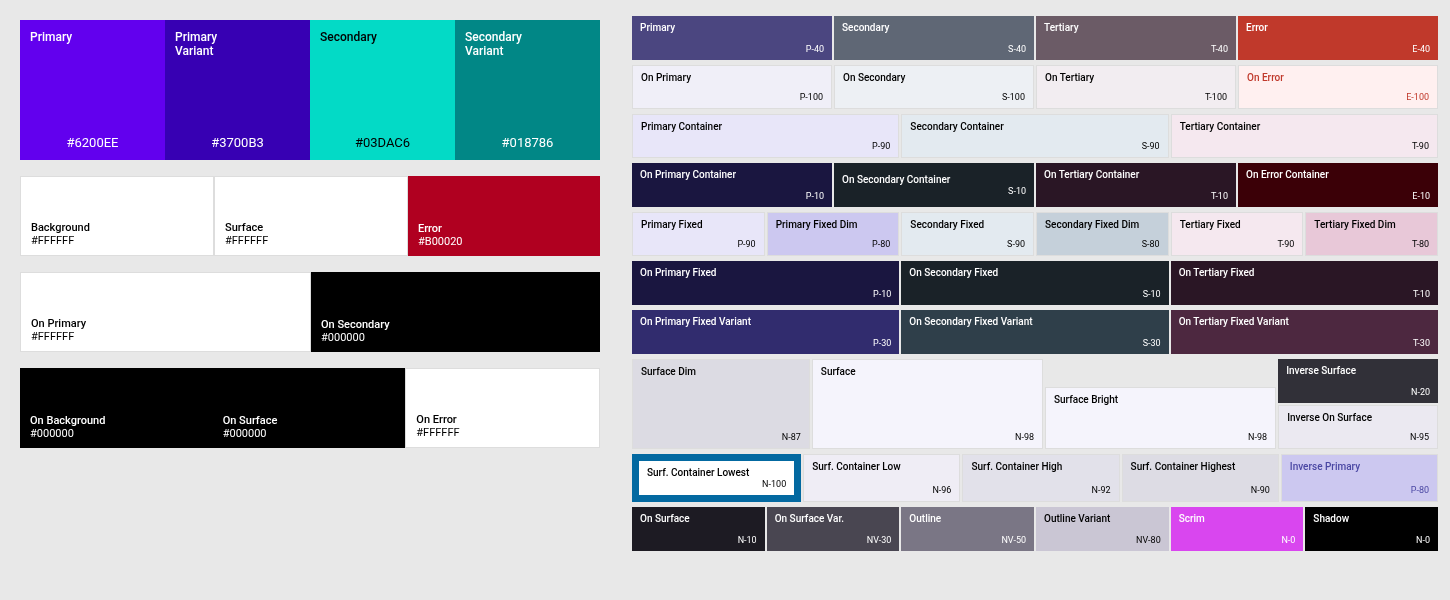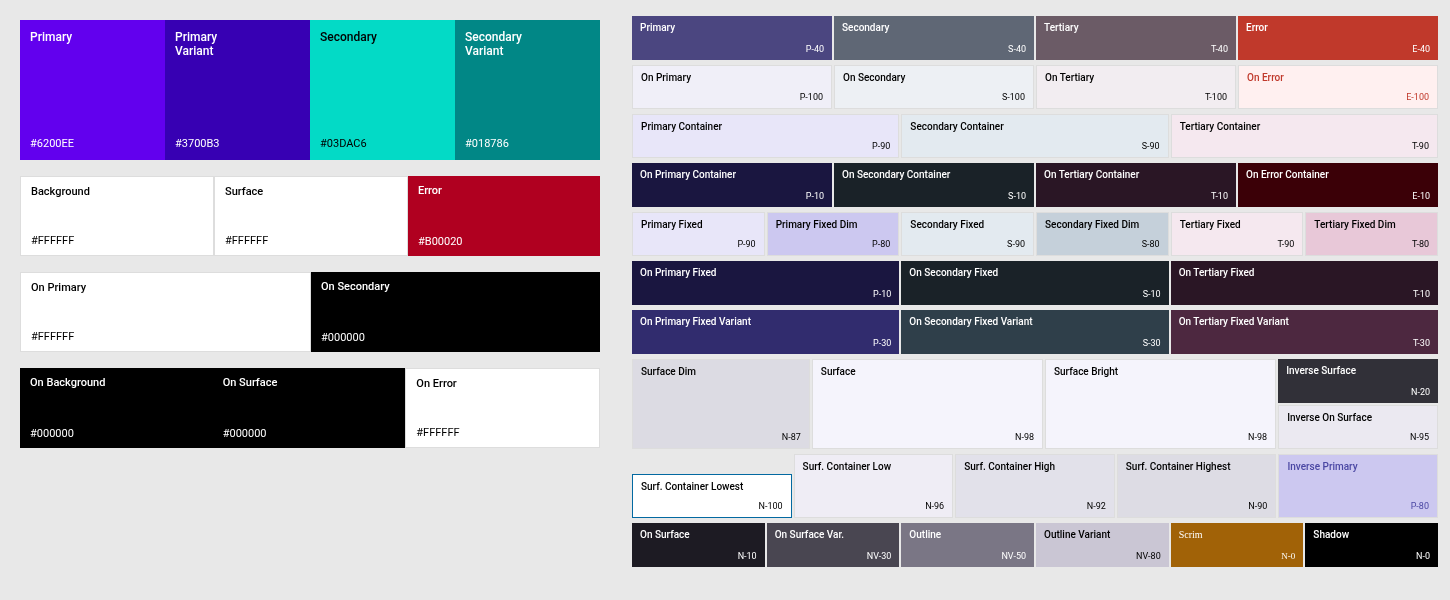--- a/index.html
+++ b/index.html
@@ -40,31 +40,32 @@
       flex-direction: column;
       justify-content: space-between;
       padding: 10px;
       position: relative;
     }
     .swatch-label {
       font-size: 12px;
       font-weight: 500;
     }
     .swatch-hex {
-      font-size: 11px;
+      font-size: 13px;
       font-weight: 400;
+      text-align: center;
     }
 
     
     .swatch-sm {
       flex: 1;
       height: 80px;
       display: flex;
       flex-direction: column;
-      justify-content: space-between;
+      justify-content: flex-end;
       padding: 8px 10px;
       border: 1px solid #ddd;
     }
     .swatch-sm-label {
       font-size: 11px;
       font-weight: 500;
     }
     .swatch-sm-hex {
       font-size: 11px;
     }
@@ -215,21 +216,21 @@
       <span class="cell-label">Tertiary Container</span>
       <span class="cell-code">T-90</span>
     </div>
   </div>
 
   <div class="grid-row">
     <div class="cell" style="background:#1a1640; color:#fff;">
       <span class="cell-label">On Primary Container</span>
       <span class="cell-code">P-10</span>
     </div>
-    <div class="cell" style="background:#1a2228; color:#fff;">
+    <div class="cell" style="background:#1a2228; color:#fff;justify-content:center;">
       <span class="cell-label">On Secondary Container</span>
       <span class="cell-code">S-10</span>
     </div>
     <div class="cell" style="background:#2a1625; color:#fff;">
       <span class="cell-label">On Tertiary Container</span>
       <span class="cell-code">T-10</span>
     </div>
     <div class="cell" style="background:#3b0007; color:#fff;">
       <span class="cell-label">On Error Container</span>
       <span class="cell-code">E-10</span>
@@ -294,38 +295,38 @@
 
   <div class="grid-row">
     <div class="cell" style="background:#dcdbe3; color:#000; border:1px solid #ddd; flex:1.5;gap:20px;">
       <span class="cell-label">Surface Dim</span>
       <span class="cell-code">N-87</span>
     </div>
     <div class="cell" style="background:#f5f4fc; color:#000; border:1px solid #ddd; flex:2;">
       <span class="cell-label">Surface</span>
       <span class="cell-code">N-98</span>
     </div>
-    <div class="cell" style="background:#f5f4fc; color:#000; border:1px solid #ddd; flex:2;">
+    <div class="cell" style="background:#f5f4fc; color:#000; border:1px solid #ddd; flex:2;margin-top:28px;">
       <span class="cell-label">Surface Bright</span>
       <span class="cell-code">N-98</span>
     </div>
     <div style="display:flex; flex-direction:column; flex:1.5; gap:2px;">
       <div class="cell" style="background:#313038; color:#fff; flex:1;">
         <span class="cell-label">Inverse Surface</span>
         <span class="cell-code">N-20</span>
       </div>
       <div class="cell" style="background:#ebe9f1; color:#000; border:1px solid #ddd; flex:1;">
         <span class="cell-label">Inverse On Surface</span>
         <span class="cell-code">N-95</span>
       </div>
     </div>
   </div>
 
   <div class="grid-row">
-    <div class="cell" style="background:#fff; color:#000; border:1px solid #0369a1;margin-top:20px;">
+    <div class="cell" style="background:#fff; color:#000; border:7px solid #0369a1;">
       <span class="cell-label">Surf. Container Lowest</span>
       <span class="cell-code">N-100</span>
     </div>
     <div class="cell" style="background:#efedf5; color:#000; border:1px solid #ddd;">
       <span class="cell-label">Surf. Container Low</span>
       <span class="cell-code">N-96</span>
     </div>
     <div class="cell" style="background:#e2e1ea; color:#000; border:1px solid #ddd;">
       <span class="cell-label">Surf. Container High</span>
       <span class="cell-code">N-92</span>
@@ -350,21 +351,21 @@
       <span class="cell-code">NV-30</span>
     </div>
     <div class="cell" style="background:#7a7685; color:#fff;">
       <span class="cell-label">Outline</span>
       <span class="cell-code">NV-50</span>
     </div>
     <div class="cell" style="background:#cac6d4; color:#000;">
       <span class="cell-label">Outline Variant</span>
       <span class="cell-code">NV-80</span>
     </div>
-    <div class="cell" style="background:#a16207; color:#fff;font-family:Liberation Serif, serif;">
+    <div class="cell" style="background:#d946ef; color:#fff;">
       <span class="cell-label">Scrim</span>
       <span class="cell-code">N-0</span>
     </div>
     <div class="cell" style="background:#000; color:#fff;">
       <span class="cell-label">Shadow</span>
       <span class="cell-code">N-0</span>
     </div>
   </div>
 
 </div>

